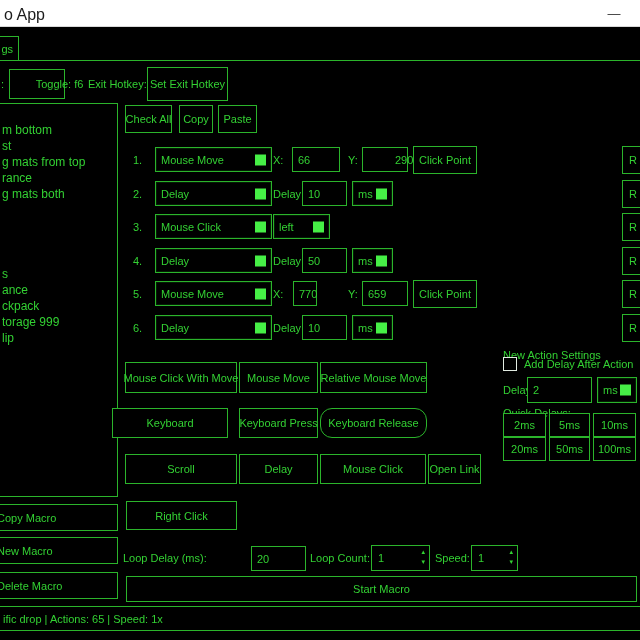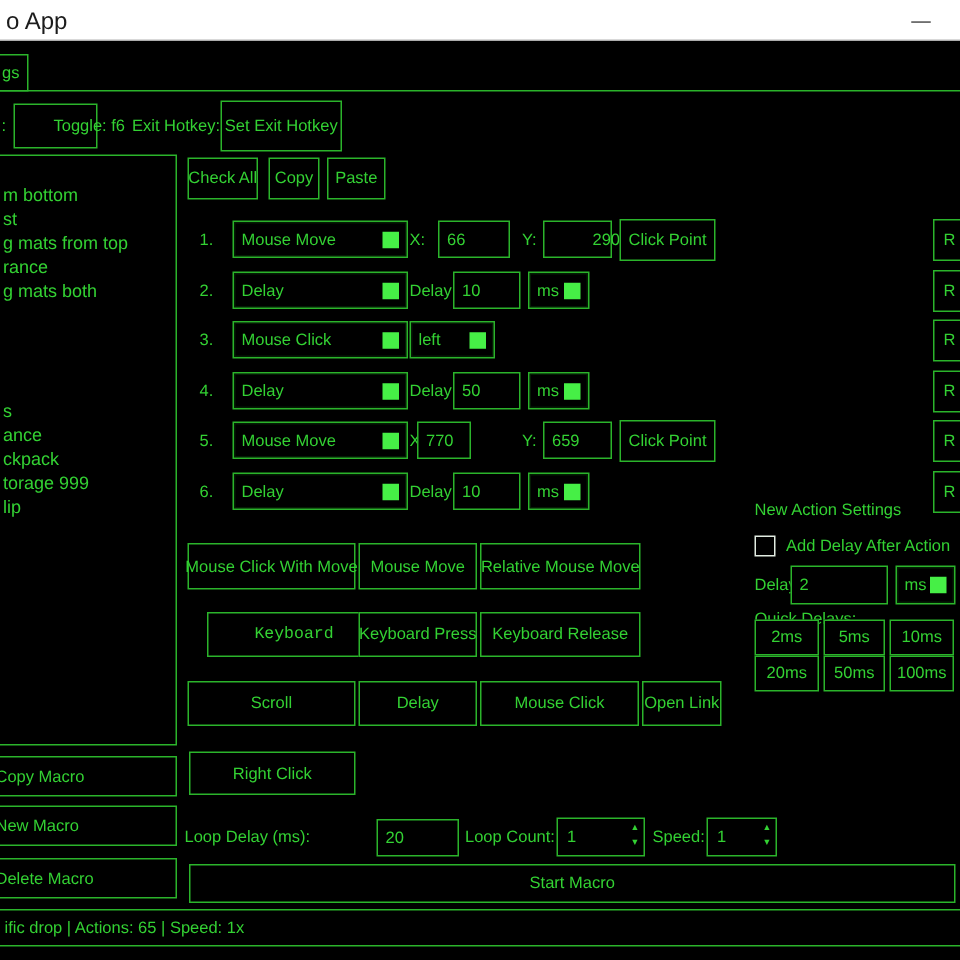--- a/index.html
+++ b/index.html
@@ -135,21 +135,21 @@
       <span class="sq"></span>
   </div>
   <div class="btn" style="left:622px;top:247px;width:48px;height:28px;justify-content:flex-start;padding-left:6px;">R</div>
 
   <span class="lbl" style="left:133px;top:288px;">5.</span>
   <div class="dd" style="left:155px;top:281px;width:117px;height:25px;">
     <span>Mouse Move</span>
       <span class="sq"></span>
   </div>
   <span class="lbl" style="left:273px;top:288px;">X:</span>
-  <div class="inp" style="left:278px;top:281px;width:36px;height:25px;">770</div>
+  <div class="inp" style="left:293px;top:281px;width:24px;height:25px;">770</div>
   <span class="lbl" style="left:348px;top:288px;">Y:</span>
   <div class="inp" style="left:362px;top:281px;width:46px;height:25px;">659</div>
   <div class="btn" style="left:413px;top:280px;width:64px;height:28px;">Click Point</div>
   <div class="btn" style="left:622px;top:280px;width:48px;height:28px;justify-content:flex-start;padding-left:6px;">R</div>
 
   <span class="lbl" style="left:133px;top:322px;">6.</span>
   <div class="dd" style="left:155px;top:315px;width:117px;height:25px;">
     <span>Delay</span>
       <span class="sq"></span>
   </div>
@@ -158,32 +158,32 @@
   <div class="dd" style="left:352px;top:315px;width:41px;height:25px;">
     <span>ms</span>
       <span class="sq"></span>
   </div>
   <div class="btn" style="left:622px;top:314px;width:48px;height:28px;justify-content:flex-start;padding-left:6px;">R</div>
 
   <div class="btn" style="left:125px;top:362px;width:112px;height:31px;">Mouse Click With Move</div>
   <div class="btn" style="left:239px;top:362px;width:79px;height:31px;">Mouse Move</div>
   <div class="btn" style="left:320px;top:362px;width:107px;height:31px;">Relative Mouse Move</div>
 
-  <div class="btn" style="left:138px;top:408px;width:116px;height:30px;font-family:Liberation Mono, monospace;">Keyboard</div>
+  <div class="btn" style="left:112px;top:408px;width:116px;height:30px;">Keyboard</div>
   <div class="btn" style="left:239px;top:408px;width:79px;height:30px;">Keyboard Press</div>
-  <div class="btn" style="left:320px;top:408px;width:107px;height:30px;">Keyboard Release</div>
+  <div class="btn" style="left:320px;top:408px;width:107px;height:30px;border-radius:12px;">Keyboard Release</div>
 
   <div class="btn" style="left:125px;top:454px;width:112px;height:30px;">Scroll</div>
   <div class="btn" style="left:239px;top:454px;width:79px;height:30px;">Delay</div>
   <div class="btn" style="left:320px;top:454px;width:106px;height:30px;">Mouse Click</div>
   <div class="btn" style="left:428px;top:454px;width:53px;height:30px;">Open Link</div>
 
   <div class="btn" style="left:126px;top:501px;width:111px;height:29px;">Right Click</div>
 
-  <span class="lbl" style="left:503px;top:334px;">New Action Settings</span>
+  <span class="lbl" style="left:503px;top:349px;">New Action Settings</span>
   <span class="chk" style="left:503px;top:357px;"></span>
   <span class="lbl" style="left:524px;top:358px;">Add Delay After Action</span>
   <span class="lbl" style="left:503px;top:384px;">Delay:</span>
   <div class="inp" style="left:527px;top:377px;width:65px;height:26px;">2</div>
   <div class="dd" style="left:597px;top:377px;width:40px;height:26px;">
     <span>ms</span>
       <span class="sq"></span>
   </div>
   <span class="lbl" style="left:503px;top:407px;">Quick Delays:</span>
   <div class="btn" style="left:503px;top:413px;width:43px;height:24px;">2ms</div>

